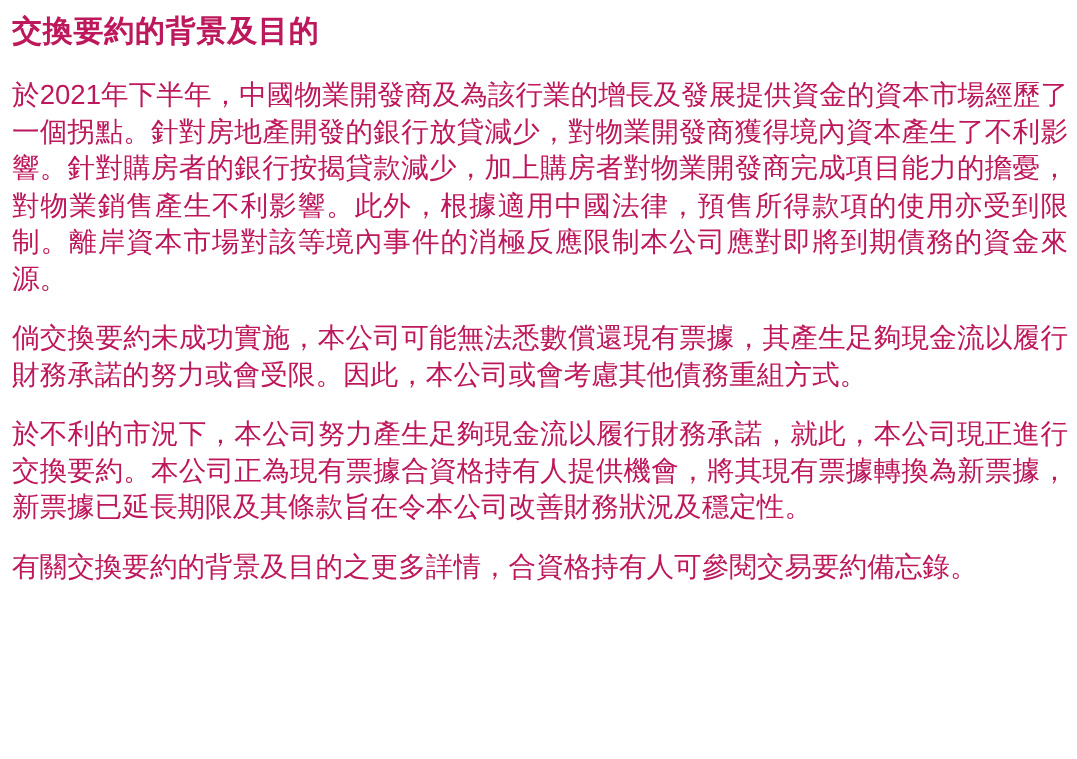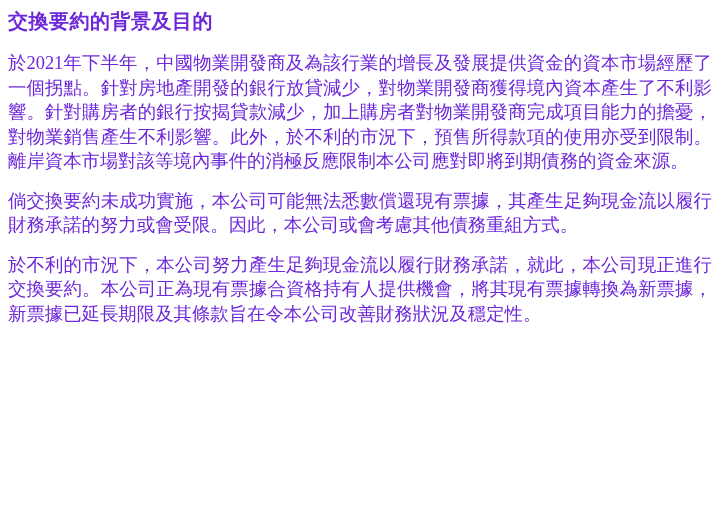--- a/index.html
+++ b/index.html
@@ -10,22 +10,22 @@
   body {
     width: 718px;
     height: 506px;
     overflow: hidden;
   }
   .page {
     box-sizing: border-box;
     width: 718px;
     height: 444px;
     padding: 8px 6px 0 8px;
-    font-family: Liberation Serif, serif;
-    color: #6d28d9;
+    font-family: Liberation Sans, sans-serif;
+    color: #be185d;
   }
   .heading {
     margin: 0 0 17px 0;
     font-size: 20px;
     line-height: 26px;
     font-weight: bold;
     letter-spacing: 0.5px;
     text-align: left;
   }
   .para {
@@ -40,20 +40,21 @@
   .para:last-child {
     margin-bottom: 0;
   }
 </style>
 </head>
 <body>
 
 <main class="page">
   <h1 class="heading">交換要約的背景及目的</h1>
 
-  <p class="para">於2021年下半年，中國物業開發商及為該行業的增長及發展提供資金的資本市場經歷了一個拐點。針對房地產開發的銀行放貸減少，對物業開發商獲得境內資本產生了不利影響。針對購房者的銀行按揭貸款減少，加上購房者對物業開發商完成項目能力的擔憂，對物業銷售產生不利影響。此外，於不利的市況下，預售所得款項的使用亦受到限制。離岸資本市場對該等境內事件的消極反應限制本公司應對即將到期債務的資金來源。</p>
+  <p class="para">於2021年下半年，中國物業開發商及為該行業的增長及發展提供資金的資本市場經歷了一個拐點。針對房地產開發的銀行放貸減少，對物業開發商獲得境內資本產生了不利影響。針對購房者的銀行按揭貸款減少，加上購房者對物業開發商完成項目能力的擔憂，對物業銷售產生不利影響。此外，根據適用中國法律，預售所得款項的使用亦受到限制。離岸資本市場對該等境內事件的消極反應限制本公司應對即將到期債務的資金來源。</p>
 
 
   <p class="para">倘交換要約未成功實施，本公司可能無法悉數償還現有票據，其產生足夠現金流以履行財務承諾的努力或會受限。因此，本公司或會考慮其他債務重組方式。</p>
 
   <p class="para">於不利的市況下，本公司努力產生足夠現金流以履行財務承諾，就此，本公司現正進行交換要約。本公司正為現有票據合資格持有人提供機會，將其現有票據轉換為新票據，新票據已延長期限及其條款旨在令本公司改善財務狀況及穩定性。</p>
 
+  <p class="para">有關交換要約的背景及目的之更多詳情，合資格持有人可參閱交易要約備忘錄。</p>
 </main>
 
 </body></html>

